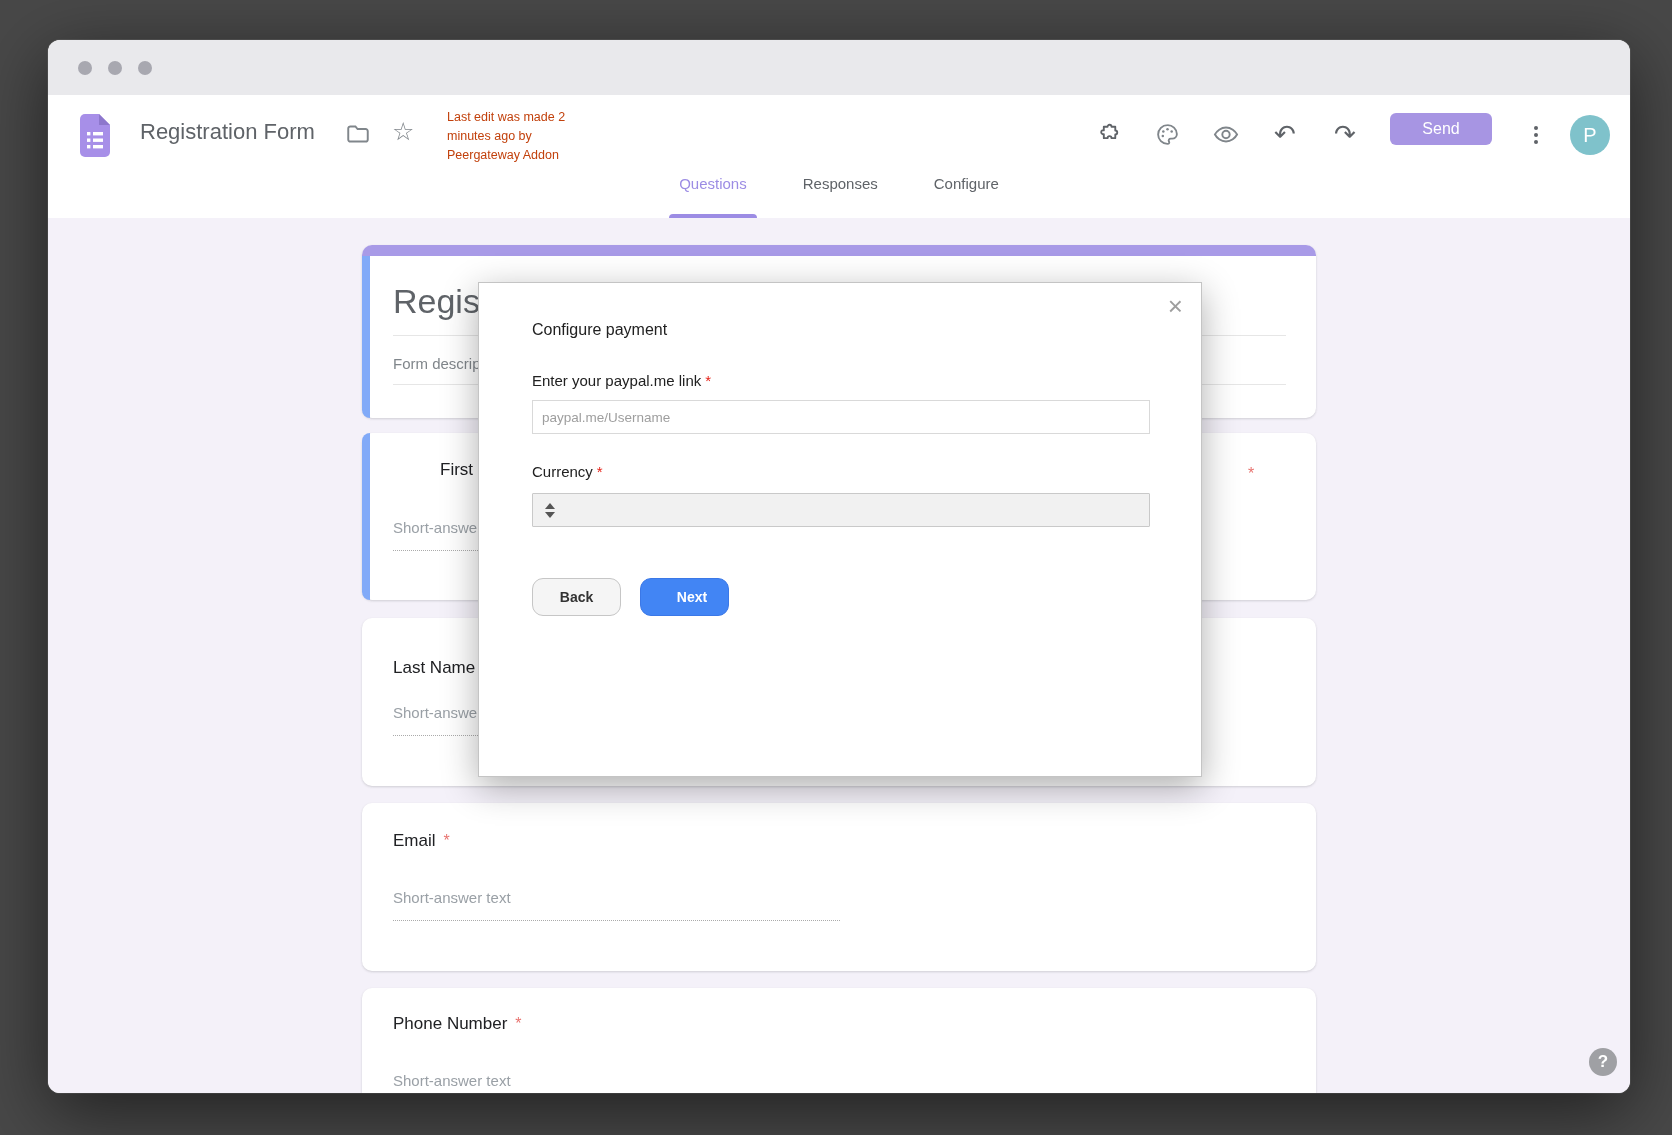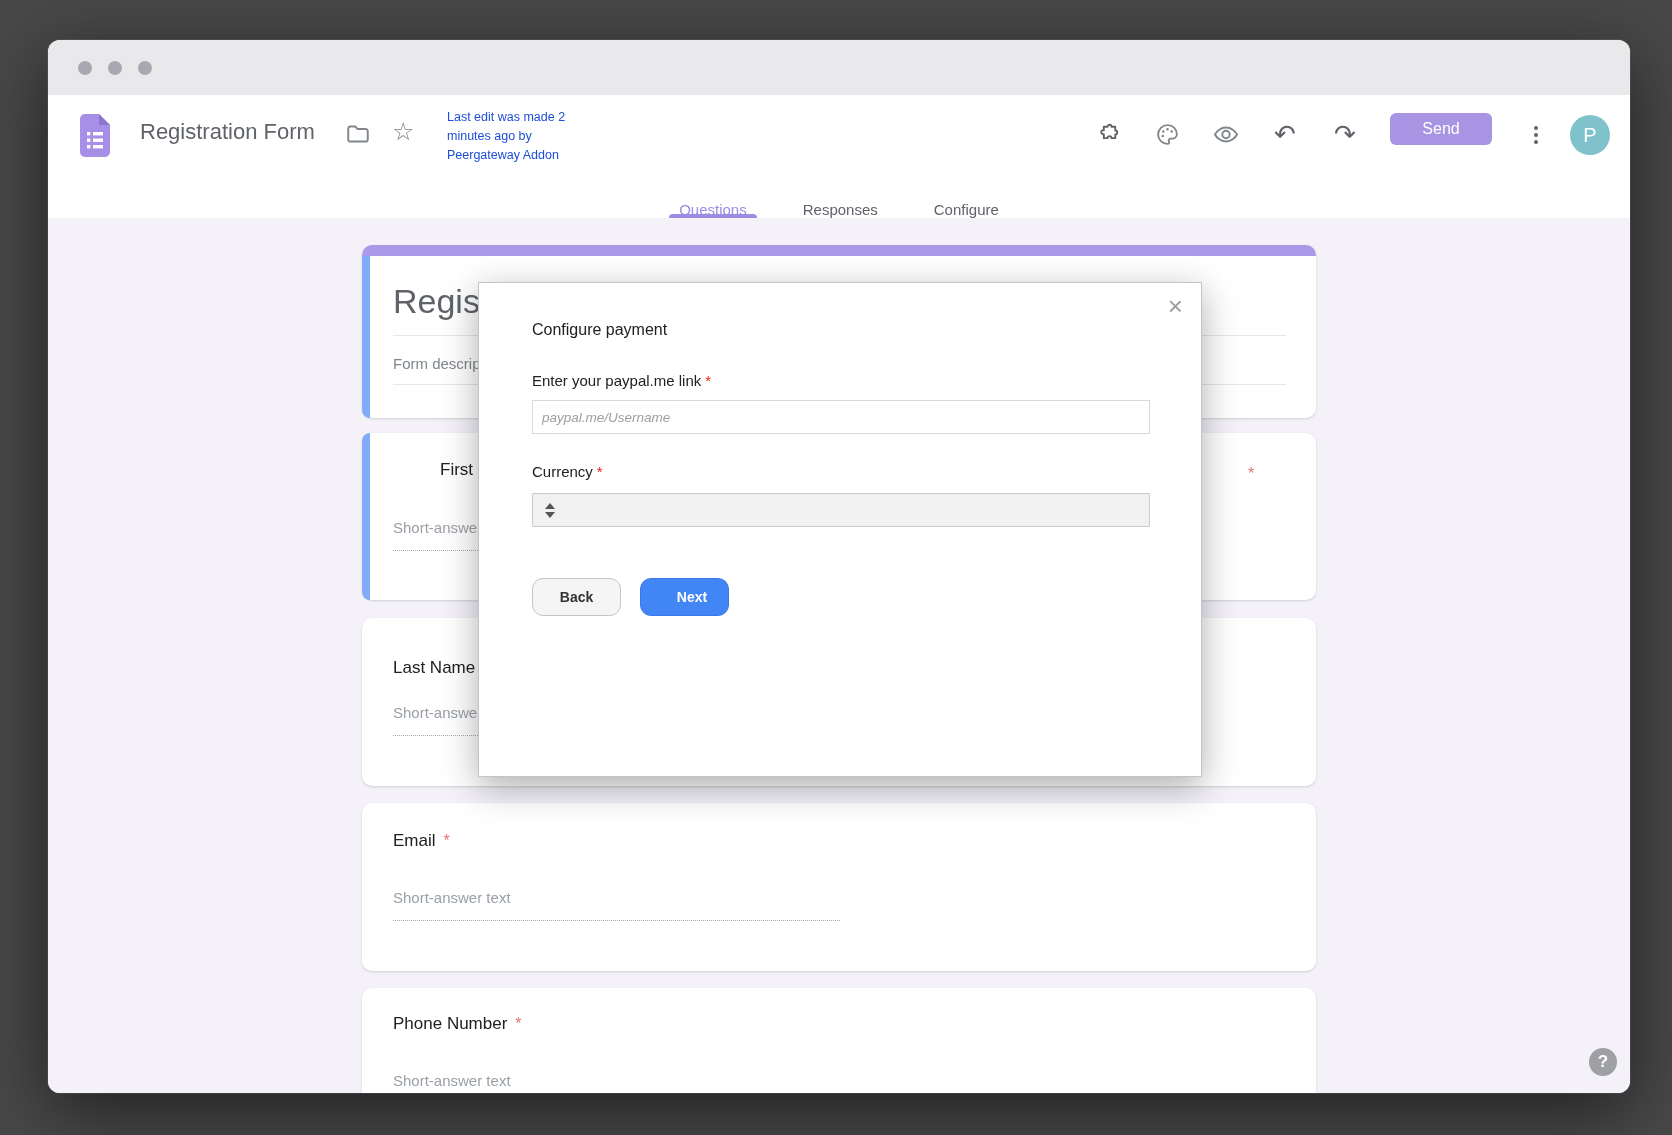--- a/index.html
+++ b/index.html
@@ -14,38 +14,38 @@
   .titlebar { height:55px; background:#e9e9ec; display:flex; align-items:center; padding-left:30px; gap:16px; }
   .tdot { width:14px; height:14px; border-radius:50%; background:#a8a8b0; }
 
   
   .appbar { position:relative; height:80px; background:#fff; }
   .formsicon { position:absolute; left:30px; top:19px; }
   .doc-title { position:absolute; left:92px; top:24px; font-size:22px; color:#5f6368; white-space:nowrap; }
   .hicon { position:absolute; top:26px; color:#80868b; }
   .folder { left:297px; }
   .star { left:344px; font-size:25px; top:22px; color:#80868b; }
-  .lastedit { position:absolute; left:399px; top:13px; font-size:12.5px; line-height:19px; color:#1d4ed8; }
+  .lastedit { position:absolute; left:399px; top:13px; font-size:12.5px; line-height:19px; color:#c2410c; }
   .toolicon { position:absolute; top:26px; width:26px; height:26px; color:#5f6368; display:flex; align-items:center; justify-content:center; }
   .ico-puzzle { left:1047px; }
   .ico-palette { left:1106px; }
   .ico-eye { left:1165px; }
   .ico-undo { left:1224px; font-size:26px; }
   .ico-redo { left:1284px; font-size:26px; }
   .sendbtn { position:absolute; left:1342px; top:18px; width:102px; height:32px; border:none; border-radius:6px;
     background:#a795e3; color:#fff; font-size:16px; cursor:pointer; }
   .kebab { position:absolute; left:1478px; top:26px; width:20px; height:28px; display:flex; flex-direction:column;
     align-items:center; justify-content:center; gap:3px; }
   .kdot { width:4px; height:4px; border-radius:50%; background:#5f6368; }
   .avatar { position:absolute; left:1522px; top:20px; width:40px; height:40px; border-radius:50%;
     background:#7fc2cb; color:#fff; font-size:20px; display:flex; align-items:center; justify-content:center; }
 
   
   .tabsbar { height:43px; background:#fff; display:flex; justify-content:center; gap:36px; }
-  .tab { position:relative; font-size:15px; color:#5f6368; display:flex; align-items:flex-end; padding:0 10px; cursor:pointer; }
+  .tab { position:relative; font-size:15px; color:#5f6368; display:flex; align-items:flex-start; padding:0 10px; cursor:pointer; }
   .tab.active { color:#9c8ce4; }
   .tabind { position:absolute; left:0; right:0; bottom:0; height:4px; background:#9c8ce4; border-radius:4px 4px 0 0; }
 
   
   .content { position:relative; height:875px; background:#f4f1f9; overflow:hidden; }
   .card { position:absolute; left:314px; width:954px; background:#fff; border-radius:10px;
     box-shadow:0 1px 2px rgba(60,64,67,.12), 0 1px 3px rgba(60,64,67,.08); }
   .card-topbar { position:absolute; left:0; top:0; right:0; height:11px; background:#a89ae7; border-radius:10px 10px 0 0; }
   .leftbar { position:absolute; left:0; top:11px; bottom:0; width:8px; background:#81aaf8; border-radius:0 0 0 10px; }
   .leftbar.full { top:0; border-radius:10px 0 0 10px; }
@@ -60,21 +60,21 @@
     padding-bottom:14px; border-bottom:1px dotted #ababab; width:447px; white-space:nowrap; }
 
   
   .dialog { position:absolute; left:430px; top:242px; width:724px; height:495px; background:#fff; z-index:20;
     border:1px solid #c4c4c4; box-shadow:0 10px 34px rgba(0,0,0,.32); }
   .dclose { position:absolute; right:18px; top:10px; font-size:26px; color:#9e9e9e; cursor:pointer; line-height:1; }
   .dtitle { position:absolute; left:53px; top:38px; font-size:16px; color:#212121;text-align:right; }
   .dlabel { position:absolute; left:53px; font-size:15px; color:#212121; }
   .dreq { color:#e62117; margin-left:4px; }
   .dinput { position:absolute; left:53px; top:117px; width:618px; height:31px; border:1px solid #d9d9d9;
-    padding:16px 9px; font-size:13.5px; color:#333; background:#fff;font-style:italic; }
+    padding:16px 9px; font-size:13.5px; color:#333; background:#fff; }
   .dinput::placeholder { color:#9e9e9e; }
   .dselect { position:absolute; left:53px; top:210px; width:618px; height:34px; background:#f1f1f1;
     border:1px solid #c9c9c9; border-radius:1px; display:flex; align-items:center; padding:0 12px; cursor:pointer; }
   .dselect .val { font-size:17px; font-weight:bold; color:#1d1d1d; flex:1; }
   .spin { display:flex; flex-direction:column; gap:3px; align-items:center; }
   .tri-up { width:0; height:0; border-left:5px solid transparent; border-right:5px solid transparent; border-bottom:6px solid #555; }
   .tri-dn { width:0; height:0; border-left:5px solid transparent; border-right:5px solid transparent; border-top:6px solid #555; }
   .dbtn { position:absolute; top:295px; height:38px; border-radius:11px; font-size:14px; font-weight:bold; cursor:pointer; }
   .backbtn { left:53px; width:89px; background:#f5f5f5; border:1px solid #c6c6c6; color:#333; }
   .nextbtn { left:161px; width:89px; background:#4285f4; border:1px solid #3b78e7; color:#fff;padding-left:15px; }

